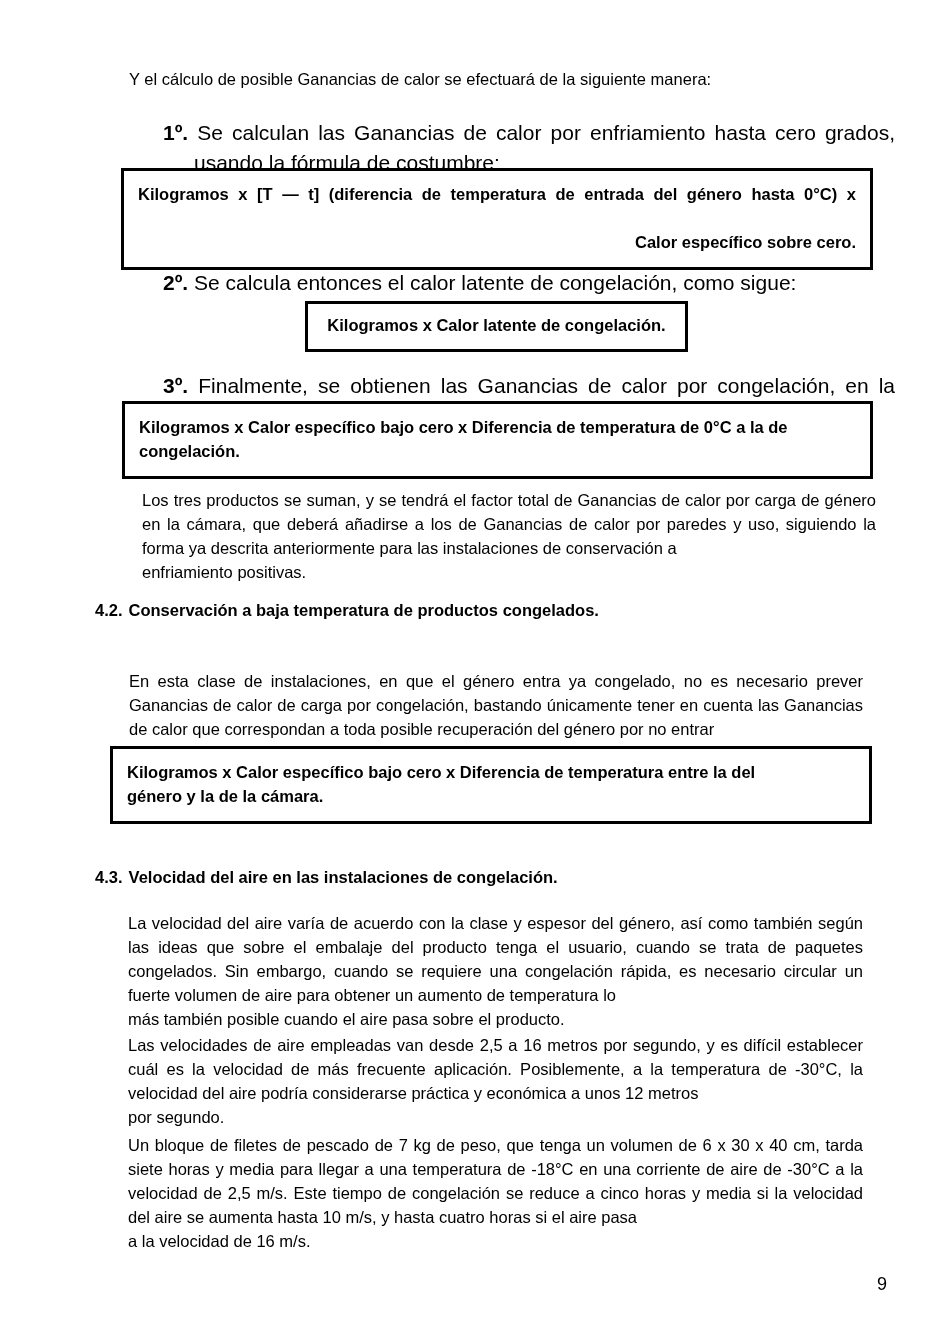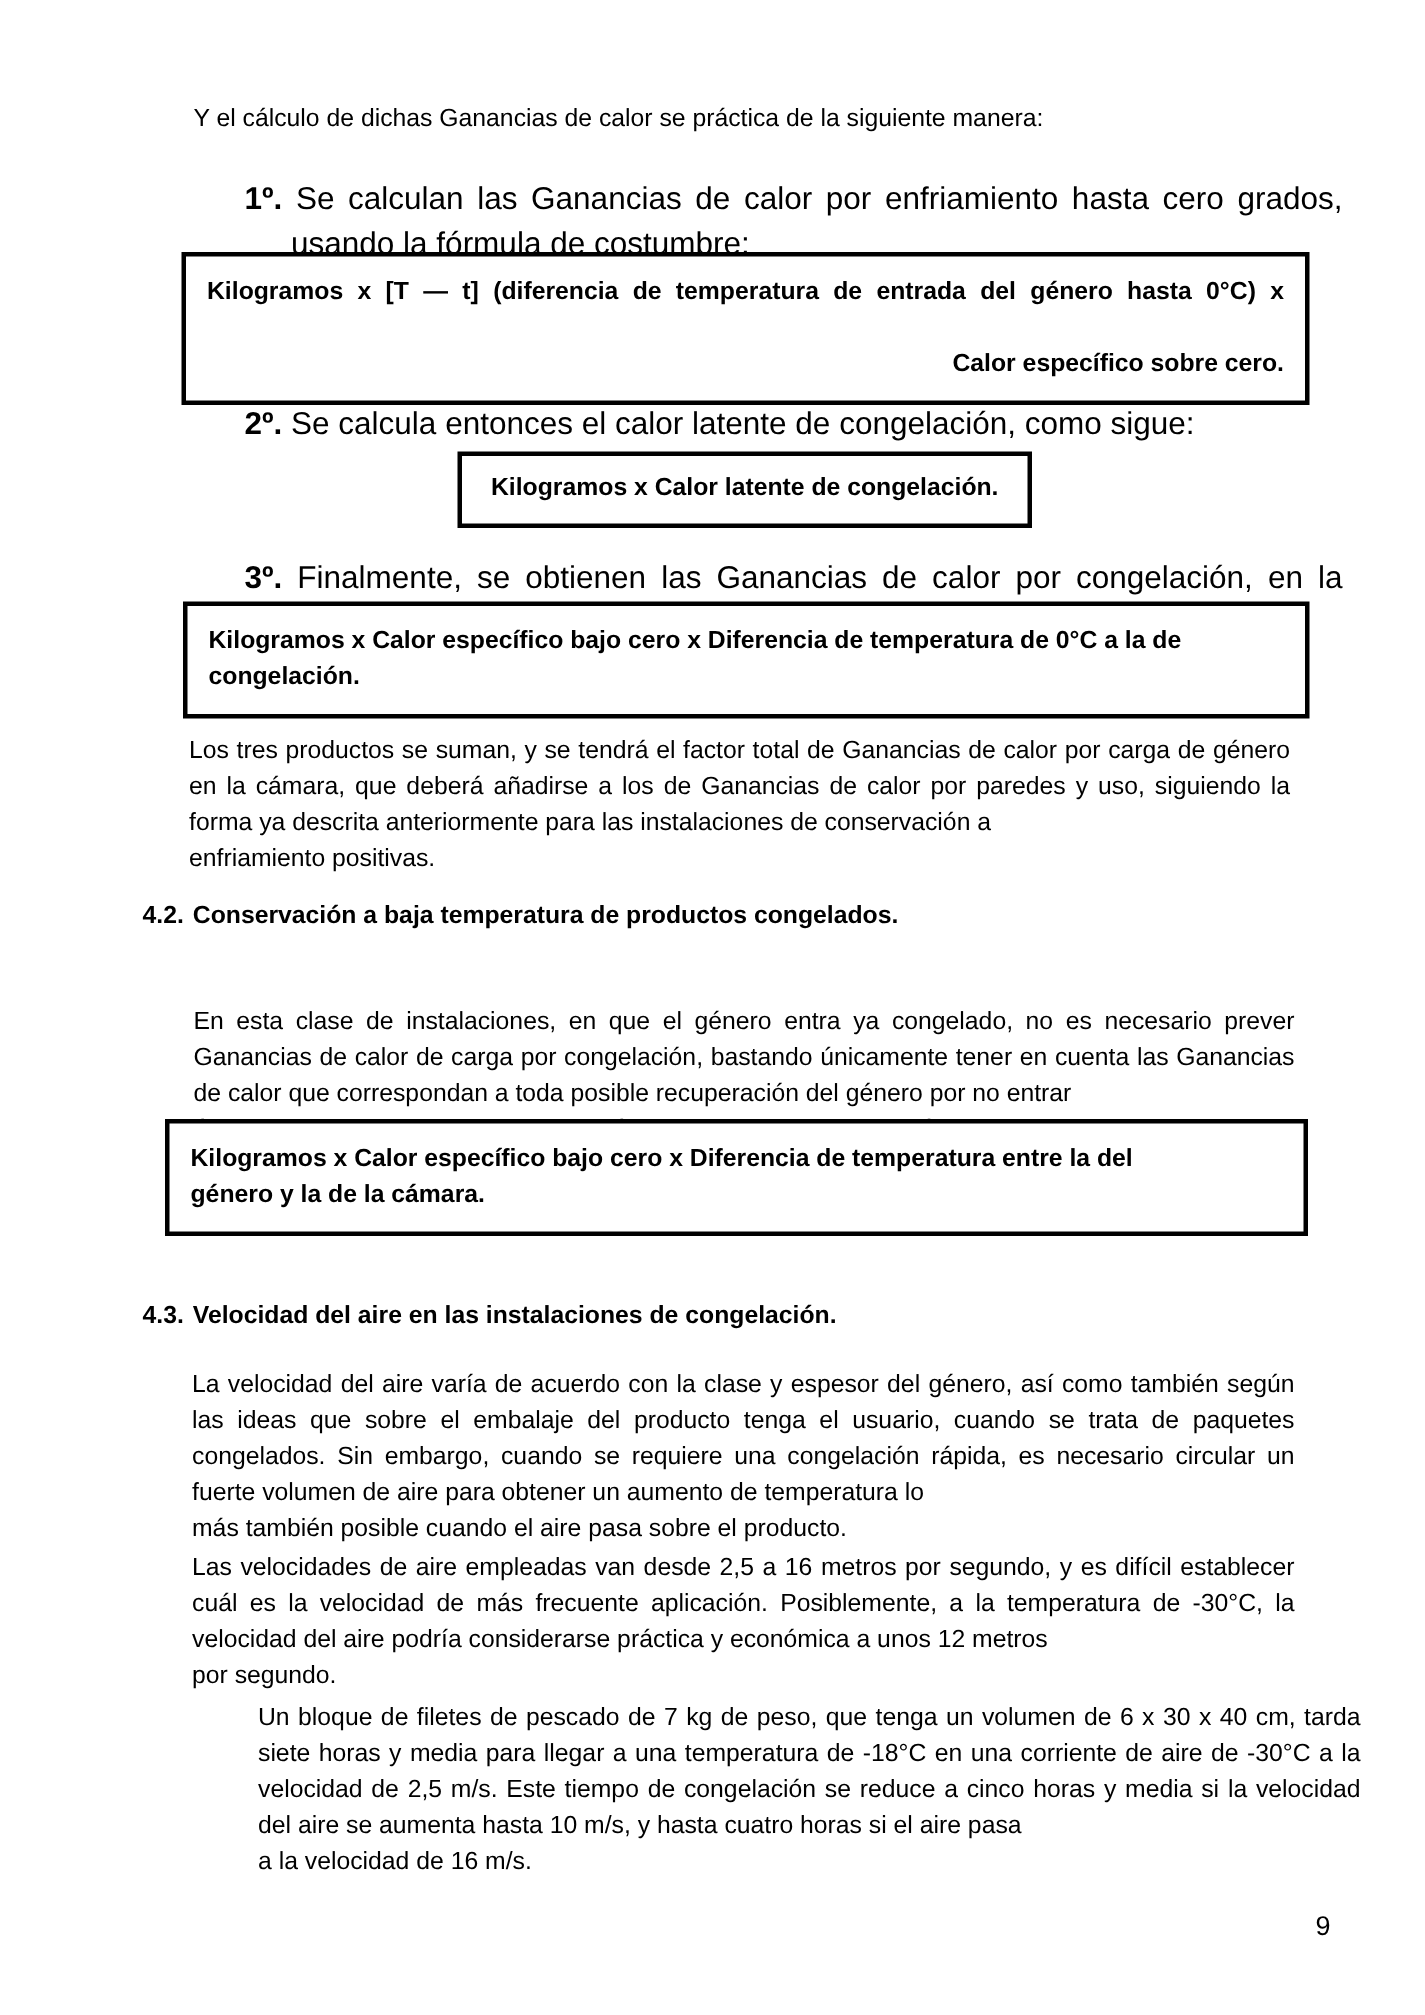--- a/index.html
+++ b/index.html
@@ -99,25 +99,25 @@
     position: absolute;
     font-size: 16.5px;
     line-height: 1.45;
     text-align: justify;
     text-justify: inter-word;
   }
   .para > span.lastline {
     display: block;
     text-align: left;
   }
-  #para-suma  { left: 126px; top: 489px; width: 734px; }
+  #para-suma  { left: 142px; top: 489px; width: 734px; }
   #para-baja  { left: 129px; top: 670px; width: 734px; }
   #para-vel1  { left: 128px; top: 912px; width: 735px; }
   #para-vel2  { left: 128px; top: 1034px; width: 735px; }
-  #para-vel3  { left: 128px; top: 1134px; width: 735px; margin-left: 44px; }
+  #para-vel3  { left: 128px; top: 1134px; width: 735px; }
 
   
   .heading {
     position: absolute;
     font-size: 16.5px;
     font-weight: bold;
     white-space: nowrap;
   }
   .heading .hnum { margin-right: 6px; }
   #head-42 { left: 95px; top: 601px; }
@@ -130,21 +130,21 @@
     bottom: 48px;
     font-size: 18px;
     color: #000;
   }
 </style>
 </head>
 <body>
 
 <div class="page">
 
-  <div class="intro">Y el cálculo de dichas Ganancias de calor  se práctica de la siguiente manera:</div>
+  <div class="intro">Y el cálculo de posible Ganancias de calor  se efectuará de la siguiente manera:</div>
 
   <div class="numbered num1 hang">
     <span class="marker">1º.</span>
     <span>Se calculan las Ganancias de calor  por enfriamiento hasta cero grados, usando la fórmula de costumbre:</span>
   </div>
 
   <div class="fbox" id="box-1">
     <div class="inner">
       <span class="l1">Kilogramos x [T — t] (diferencia de temperatura de entrada del género hasta 0°C) x</span>
       <span class="l2">Calor específico sobre cero.</span>

